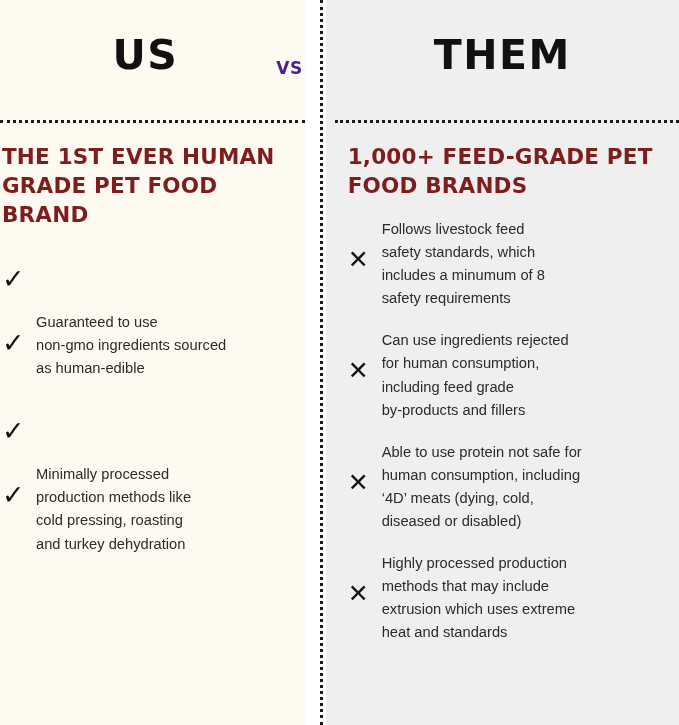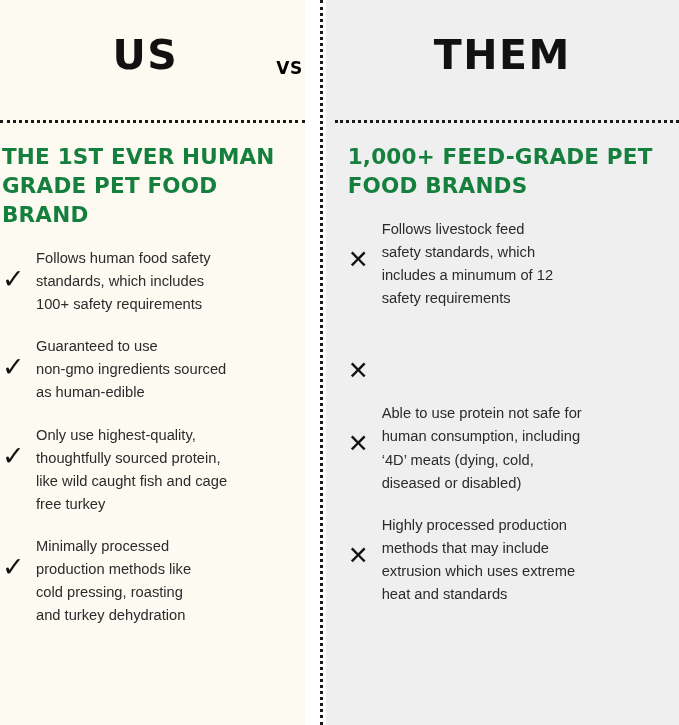--- a/index.html
+++ b/index.html
@@ -61,21 +61,21 @@
 
   .vs {
     position: absolute;
     left: 0; right: 0;
     top: 58px;
     text-align: center;
     font-family: "DejaVu Sans", sans-serif;
     font-weight: bold;
     font-size: 17px;
     letter-spacing: 0.5px;
-    color: #000000;
+    color: #4c1d95;
     z-index: 10;
     width: 583px;
   }
   .vs span { position: relative; left: -2px; }
 
   
   .hrule {
     position: absolute;
     top: 120px;
     height: 0;
@@ -83,21 +83,21 @@
   }
   .hrule-us { left: 0px; width: 305px; }
   .hrule-them { left: 335px; width: 344px; }
 
   .subhead {
     font-family: "DejaVu Sans", sans-serif;
     font-weight: bold;
     font-size: 21.5px;
     letter-spacing: 0.2px;
     line-height: 1.35;
-    color: #15803d;
+    color: #7f1d1d;
     text-transform: uppercase;
   }
   .subhead-us { padding: 32px 10px 0 2px; }
   .subhead-them { padding: 32px 20px 0 22px; }
 
   ul.items { list-style: none; }
   .items-us { padding: 18px 0 0 2px; }
   .items-them { padding: 18px 0 0 22px; }
 
   li.item {
@@ -137,36 +137,29 @@
     <div class="head">
       <div class="head-title head-us">US</div>
     </div>
     <div class="hrule hrule-us"></div>
     <div class="subhead subhead-us">THE 1ST EVER HUMAN GRADE
 PET FOOD BRAND</div>
 
     <ul class="items items-us">
       <li class="item">
         <span class="mark mark-check mark-us">✓</span>
-        <span class="item-text">Follows human food safety
-standards, which includes
-100+ safety requirements</span>
       </li>
       <li class="item">
         <span class="mark mark-check mark-us">✓</span>
         <span class="item-text">Guaranteed to use
 non-gmo ingredients sourced
 as human-edible</span>
       </li>
       <li class="item">
         <span class="mark mark-check mark-us">✓</span>
-        <span class="item-text">Only use highest-quality,
-thoughtfully sourced protein,
-like wild caught fish and cage
-free turkey</span>
       </li>
       <li class="item">
         <span class="mark mark-check mark-us">✓</span>
         <span class="item-text">Minimally processed
 production methods like
 cold pressing, roasting
 and turkey dehydration</span>
       </li>
     </ul>
   </div>
@@ -176,25 +169,29 @@
       <div class="head-title head-them">THEM</div>
     </div>
     <div class="subhead subhead-them">1,000+ FEED-GRADE
 PET FOOD BRANDS</div>
 
     <ul class="items items-them">
       <li class="item">
         <span class="mark mark-x mark-them">✕</span>
         <span class="item-text">Follows livestock feed
 safety standards, which
-includes a minumum of 12
+includes a minumum of 8
 safety requirements</span>
       </li>
       <li class="item">
         <span class="mark mark-x mark-them-2">✕</span>
+        <span class="item-text">Can use ingredients rejected
+for human consumption,
+including feed grade
+by-products and fillers</span>
       </li>
       <li class="item">
         <span class="mark mark-x mark-them-2">✕</span>
         <span class="item-text">Able to use protein not safe for
 human consumption, including
 ‘4D’ meats (dying, cold,
 diseased or disabled)</span>
       </li>
       <li class="item">
         <span class="mark mark-x mark-them-2">✕</span>

